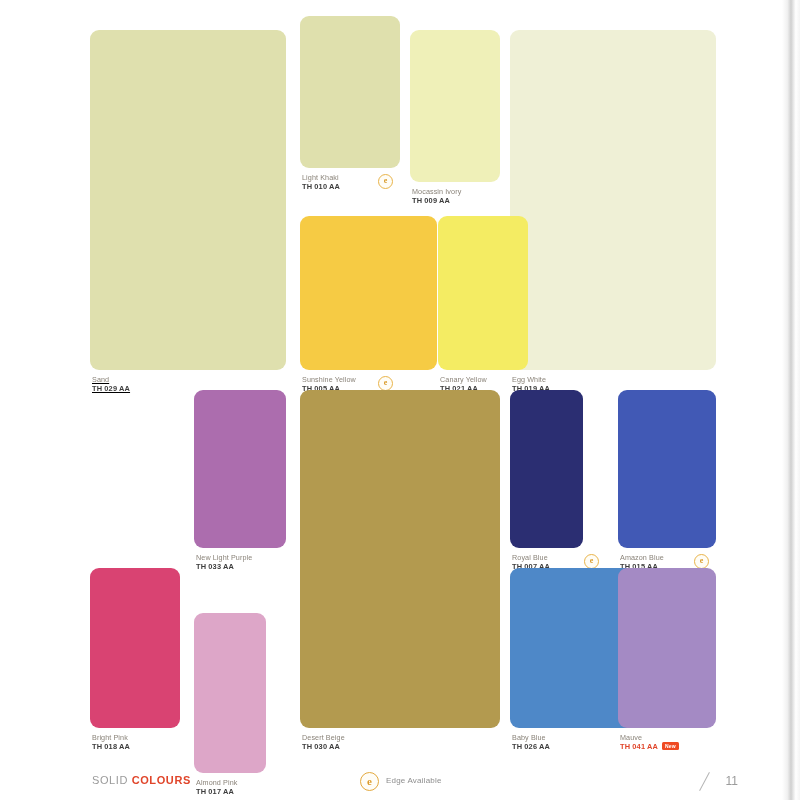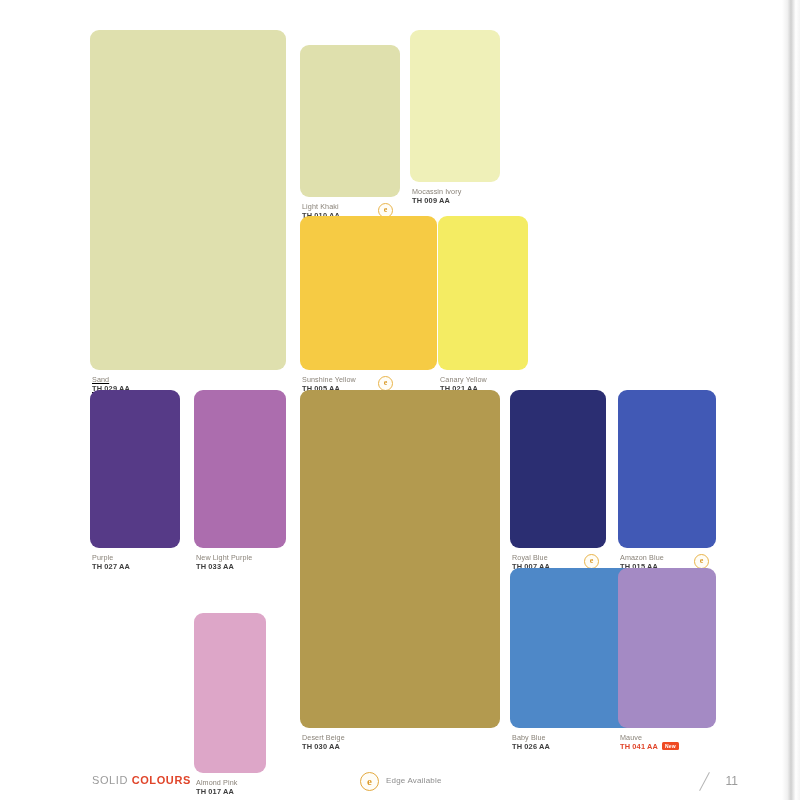--- a/index.html
+++ b/index.html
@@ -95,87 +95,94 @@
 <div id="page">
 
   <div class="sheet" id="sheet">
       <div class="swatch" style="left: 12px; top: 14px; width: 196px; height: 364px;">
         <div class="chip" style="height: 340px; background: rgb(223, 224, 174);"></div>
         <div class="meta" style="top: 345px; text-decoration: underline;">
           <div class="nm">Sand</div>
           <div class="code"><span>TH 029 AA</span></div>
         </div>
       </div>
-      <div class="swatch" style="left: 222px; top: 29px; width: 100px; height: 176px;">
+      <div class="swatch" style="left: 222px; top: 0; width: 100px; height: 176px;">
         <div class="chip" style="height: 152px; background: rgb(223, 224, 173);"></div>
         <div class="meta" style="top: 157px;">
           <div class="nm">Light Khaki</div>
           <div class="code"><span>TH 010 AA</span></div>
         </div>
         <div class="ebadge" style="left: 78px; top: 158px;">e</div>
       </div>
       <div class="swatch" style="left: 332px; top: 14px; width: 90px; height: 176px;">
         <div class="chip" style="height: 152px; background: rgb(239, 240, 184);"></div>
         <div class="meta" style="top: 157px;">
           <div class="nm">Mocassin Ivory</div>
           <div class="code"><span>TH 009 AA</span></div>
         </div>
       </div>
+      <div class="swatch" style="left: 432px; top: 14px; width: 206px; height: 364px;">
+        <div class="chip" style="height: 340px; background: rgb(239, 240, 214);"></div>
+        <div class="meta" style="top: 345px;">
+          <div class="nm">Egg White</div>
+          <div class="code"><span>TH 019 AA</span></div>
+        </div>
+      </div>
       <div class="swatch" style="left: 222px; top: 200px; width: 100px; height: 178px; padding-left: 37px;">
         <div class="chip" style="height: 154px; background: rgb(246, 203, 68);"></div>
         <div class="meta" style="top: 159px;">
           <div class="nm">Sunshine Yellow</div>
           <div class="code"><span>TH 005 AA</span></div>
         </div>
         <div class="ebadge" style="left: 78px; top: 160px;">e</div>
       </div>
       <div class="swatch" style="left: 332px; top: 200px; width: 90px; height: 178px; margin-left: 28px;">
         <div class="chip" style="height: 154px; background: rgb(244, 236, 99);"></div>
         <div class="meta" style="top: 159px;">
           <div class="nm">Canary Yellow</div>
           <div class="code"><span>TH 021 AA</span></div>
         </div>
       </div>
-      <div class="swatch" style="left: 12px; top: 374px; width: 90px; height: 182px;">
-        <div class="chip" style="height: 158px; background: rgb(86, 58, 135);"></div>
-        <div class="meta" style="top: 163px;">
-          <div class="nm">Purple</div>
-          <div class="code"><span>TH 027 AA</span></div>
-        </div>
-      </div>
       <div class="swatch" style="left: 116px; top: 374px; width: 92px; height: 182px;">
         <div class="chip" style="height: 158px; background: rgb(172, 109, 174);"></div>
         <div class="meta" style="top: 163px;">
           <div class="nm">New Light Purple</div>
           <div class="code"><span>TH 033 AA</span></div>
         </div>
       </div>
       <div class="swatch" style="left: 222px; top: 374px; width: 200px; height: 362px;">
         <div class="chip" style="height: 338px; background: rgb(179, 154, 79);"></div>
         <div class="meta" style="top: 343px;">
           <div class="nm">Desert Beige</div>
           <div class="code"><span>TH 030 AA</span></div>
         </div>
       </div>
-      <div class="swatch" style="left: 432px; top: 374px; width: 96px; height: 182px;">
+      <div class="swatch" style="left: 432px; top: 374px; width: 73px; height: 182px;">
         <div class="chip" style="height: 158px; background: rgb(43, 46, 114);"></div>
         <div class="meta" style="top: 163px;">
           <div class="nm">Royal Blue</div>
           <div class="code"><span>TH 007 AA</span></div>
         </div>
         <div class="ebadge" style="left: 74px; top: 164px;">e</div>
       </div>
       <div class="swatch" style="left: 540px; top: 374px; width: 98px; height: 182px;">
         <div class="chip" style="height: 158px; background: rgb(65, 89, 181);"></div>
         <div class="meta" style="top: 163px;">
           <div class="nm">Amazon Blue</div>
           <div class="code"><span>TH 015 AA</span></div>
         </div>
         <div class="ebadge" style="left: 76px; top: 164px;">e</div>
       </div>
+      <div class="swatch" style="left: 12px; top: 552px; width: 90px; height: 184px;">
+        <div class="chip" style="height: 160px; background: rgb(217, 67, 114);"></div>
+        <div class="meta" style="top: 165px;">
+          <div class="nm">Bright Pink</div>
+          <div class="code"><span>TH 018 AA</span></div>
+        </div>
+      </div>
       <div class="swatch" style="left: 116px; top: 552px; width: 72px; height: 184px; margin-top: 45px;">
         <div class="chip" style="height: 160px; background: rgb(221, 166, 200);"></div>
         <div class="meta" style="top: 165px;">
           <div class="nm">Almond Pink</div>
           <div class="code"><span>TH 017 AA</span></div>
         </div>
       </div>
       <div class="swatch" style="left: 432px; top: 552px; width: 96px; height: 184px; padding-left: 32px;">
         <div class="chip" style="height: 160px; background: rgb(78, 136, 200);"></div>
         <div class="meta" style="top: 165px;">

